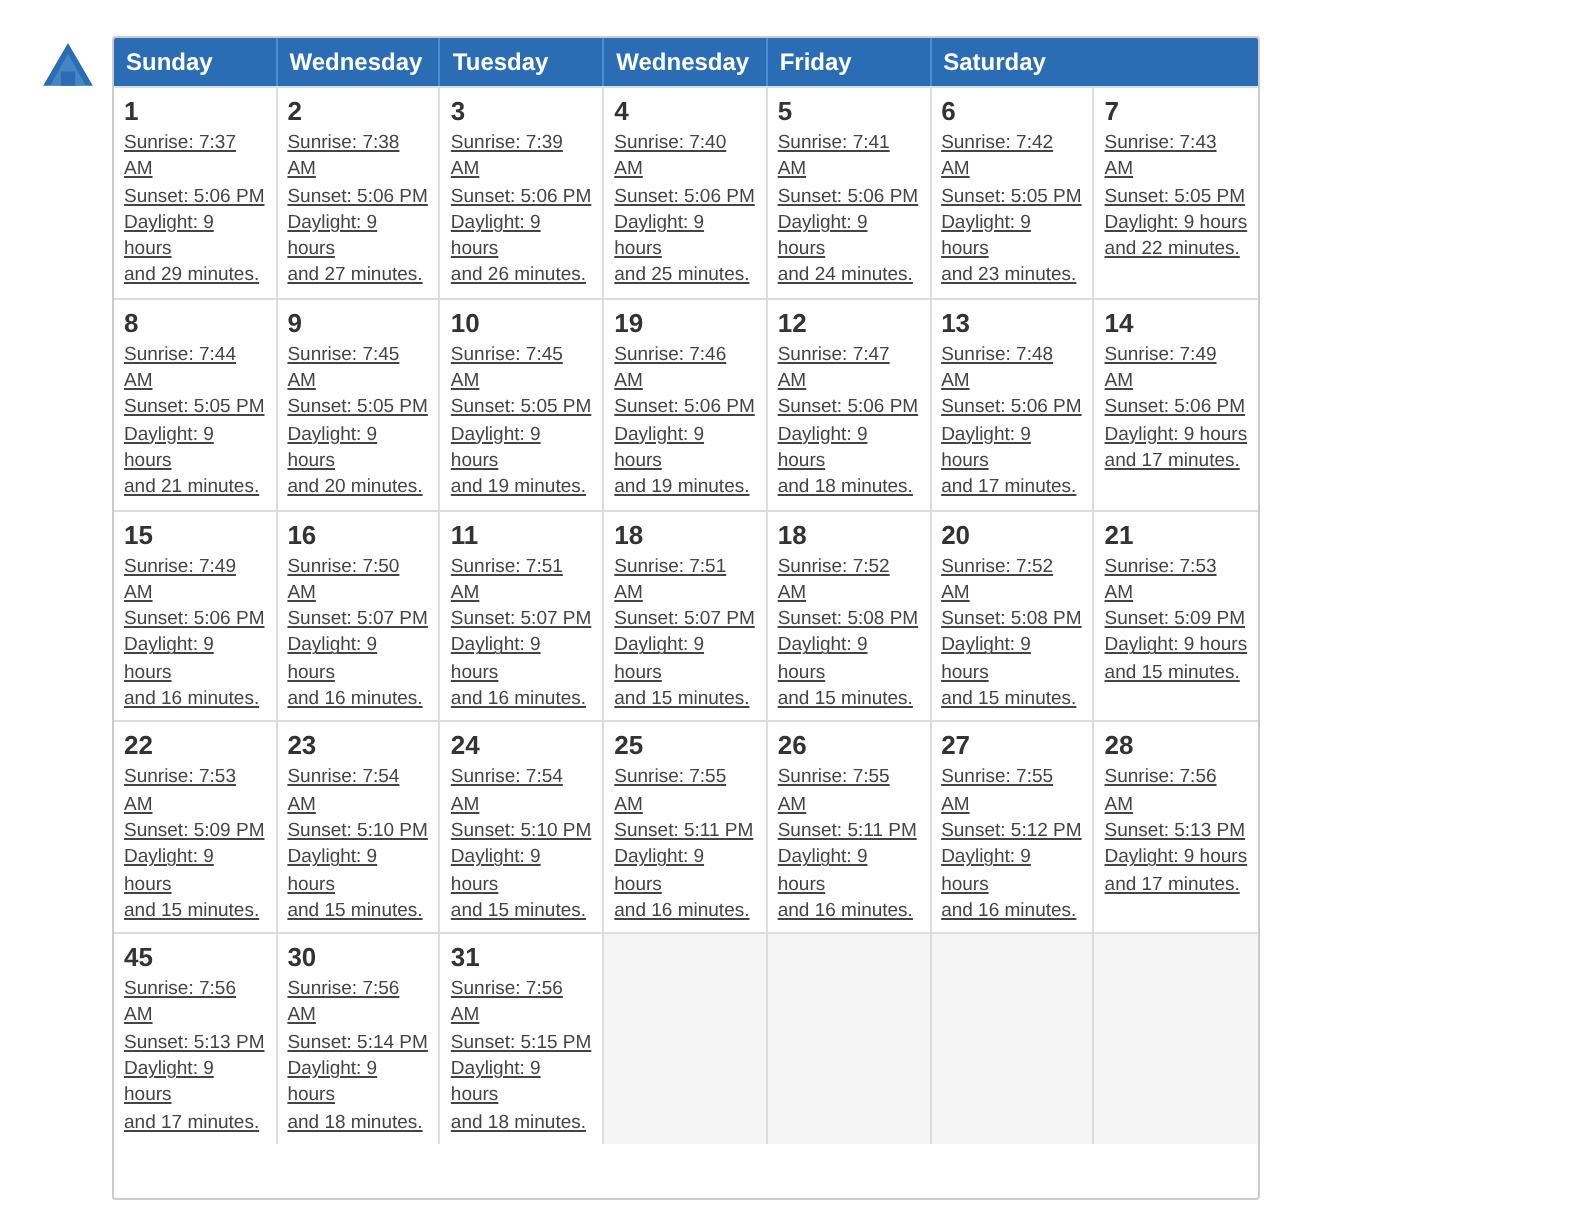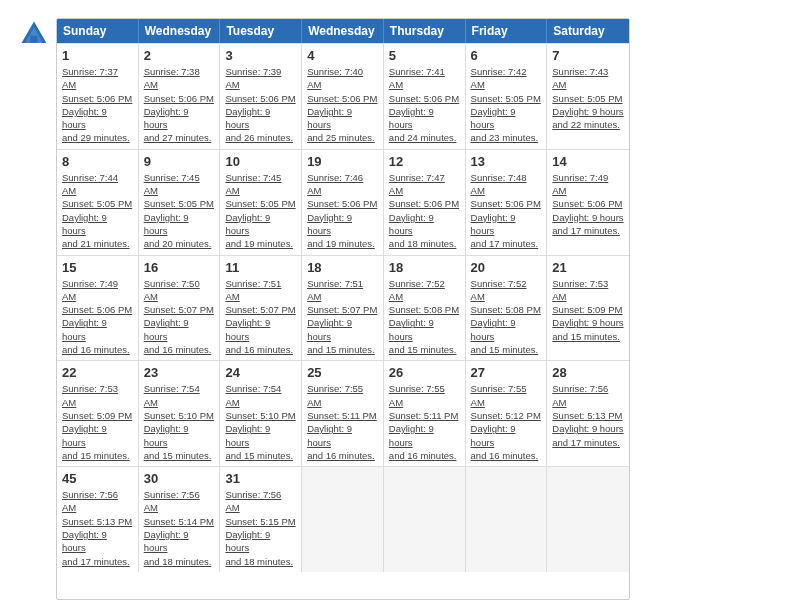--- a/index.html
+++ b/index.html
@@ -126,21 +126,20 @@
       <div class="location"></div>
     </div>
   </div>
 
   <div class="calendar">
     <div class="cal-header">
     <div class="cal-header-cell">Sunday</div>
         <div class="cal-header-cell">Wednesday</div>
         <div class="cal-header-cell">Tuesday</div>
         <div class="cal-header-cell">Wednesday</div>
-        <div class="cal-header-cell">Thursday</div>
         <div class="cal-header-cell">Friday</div>
         <div class="cal-header-cell">Saturday</div>
       </div>
     <div class="cal-body">
     <div class="cal-row">
           <div class="cal-cell">
             <div class="day-num">1</div>
             <div class="day-info">Sunrise: 7:37 AM<br>Sunset: 5:06 PM<br>Daylight: 9 hours<br>and 29 minutes.</div>
           </div>
           <div class="cal-cell">

